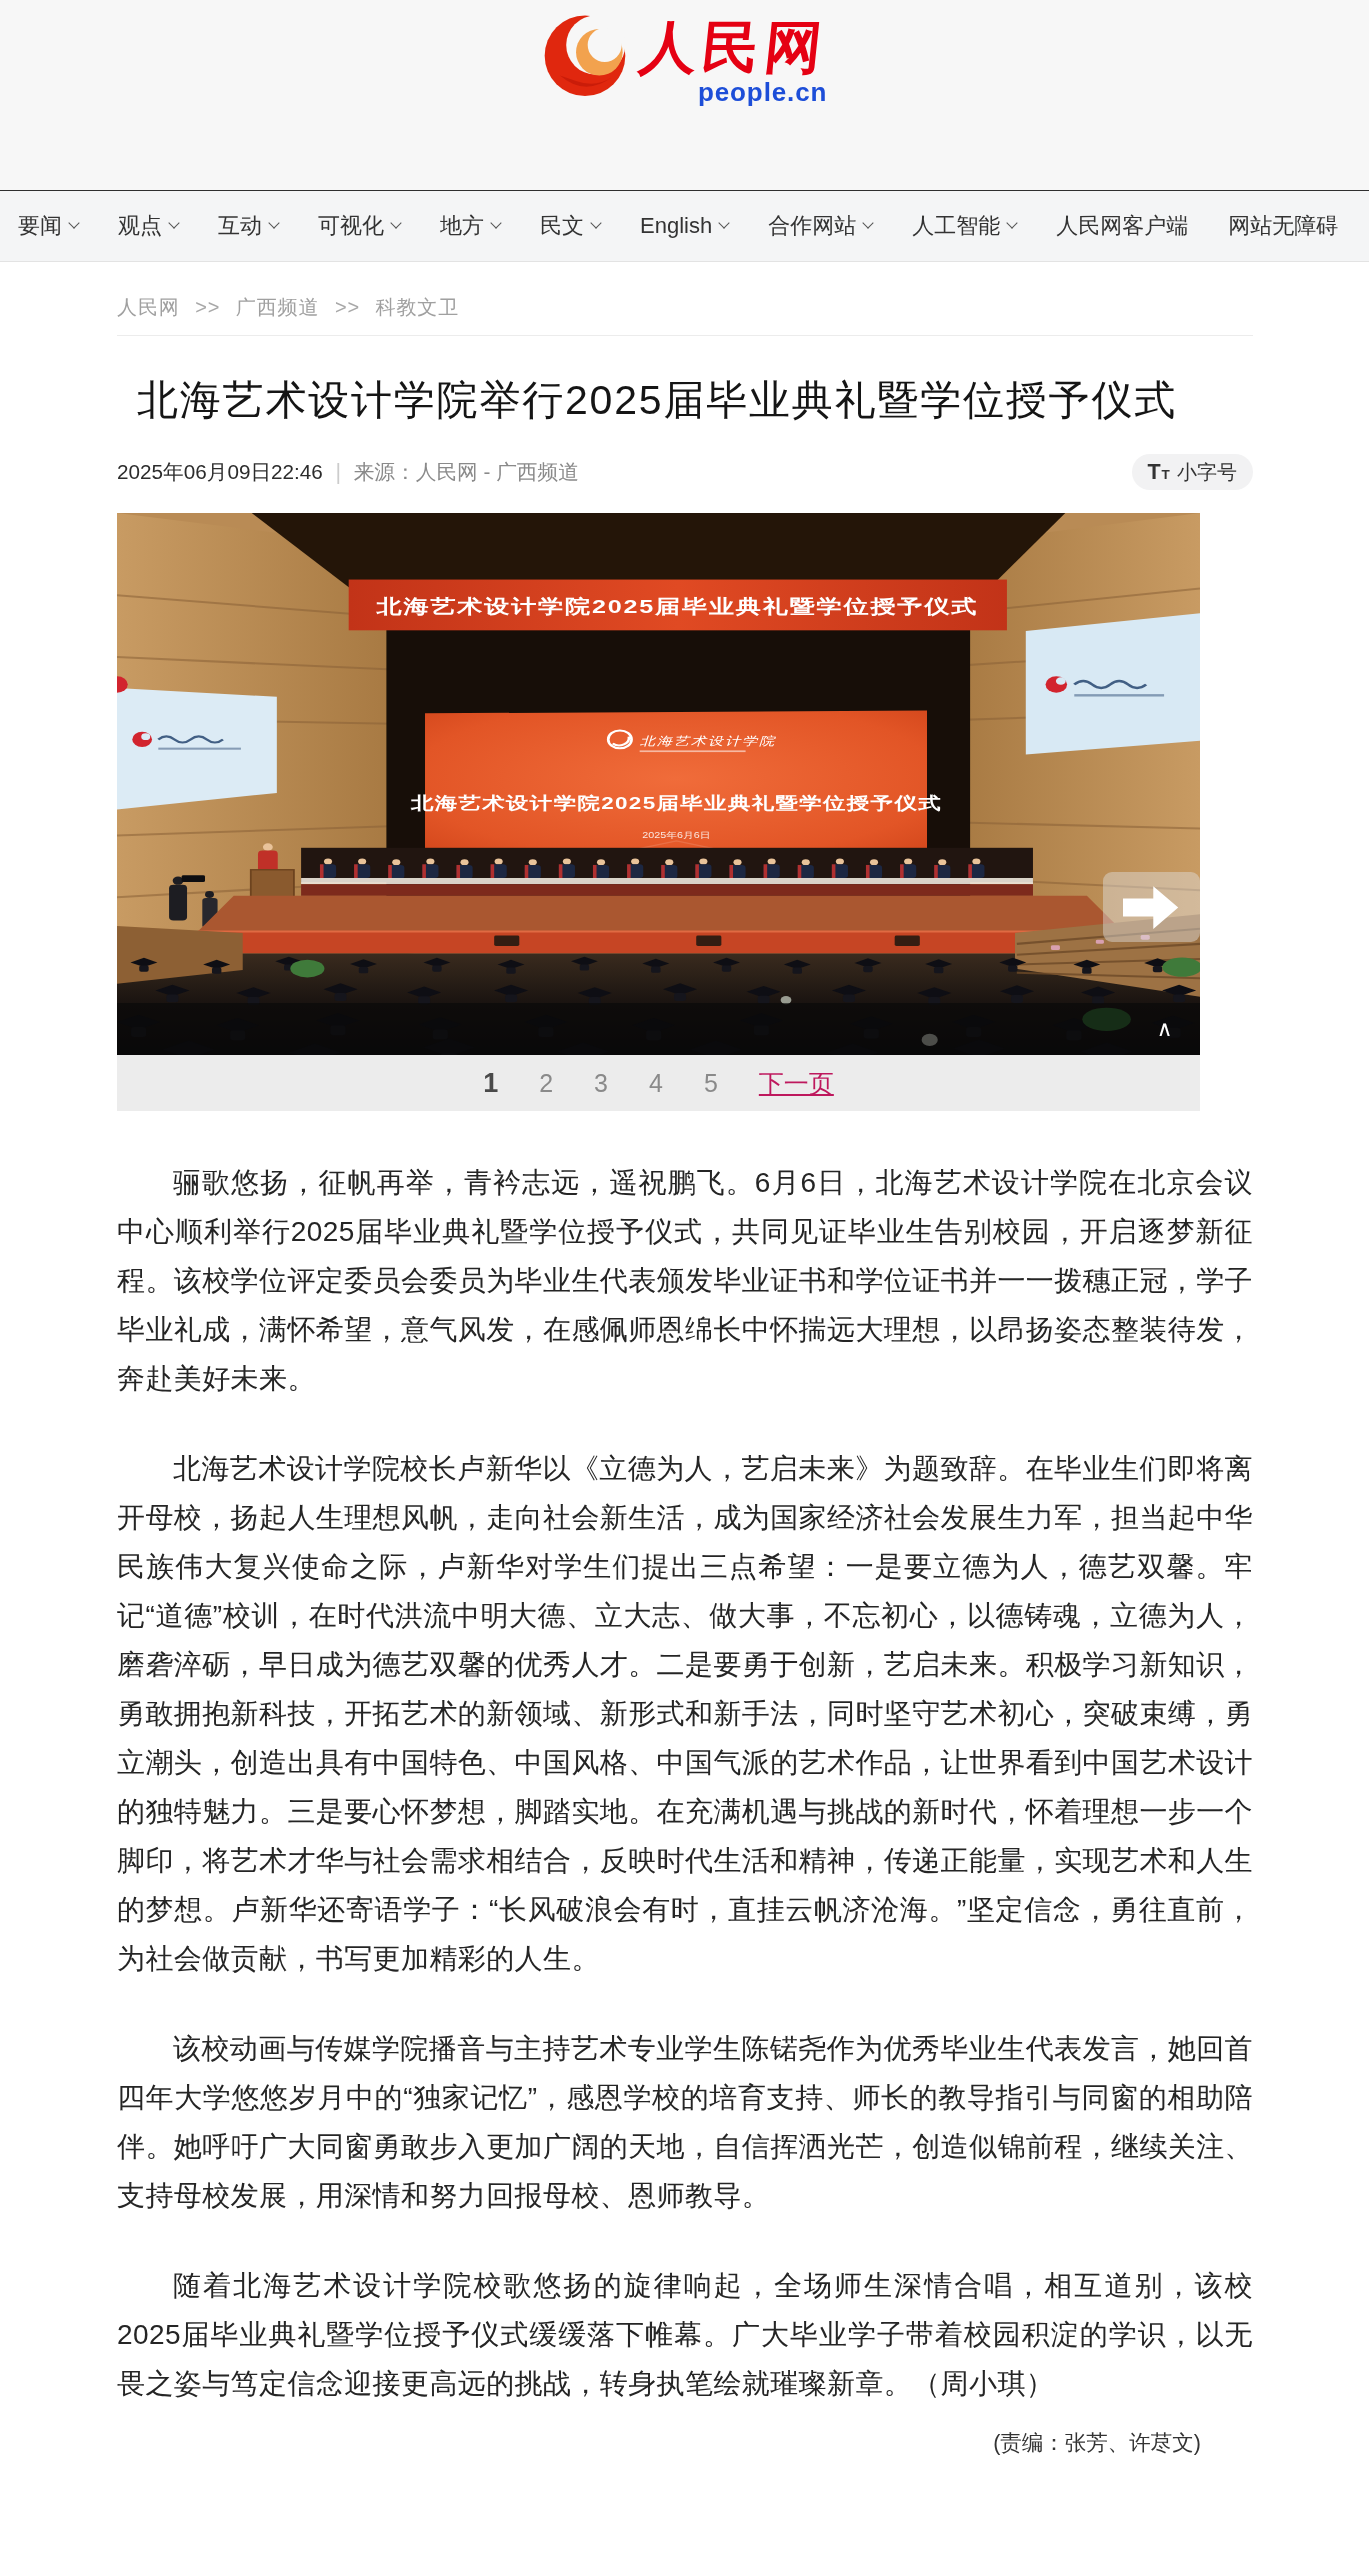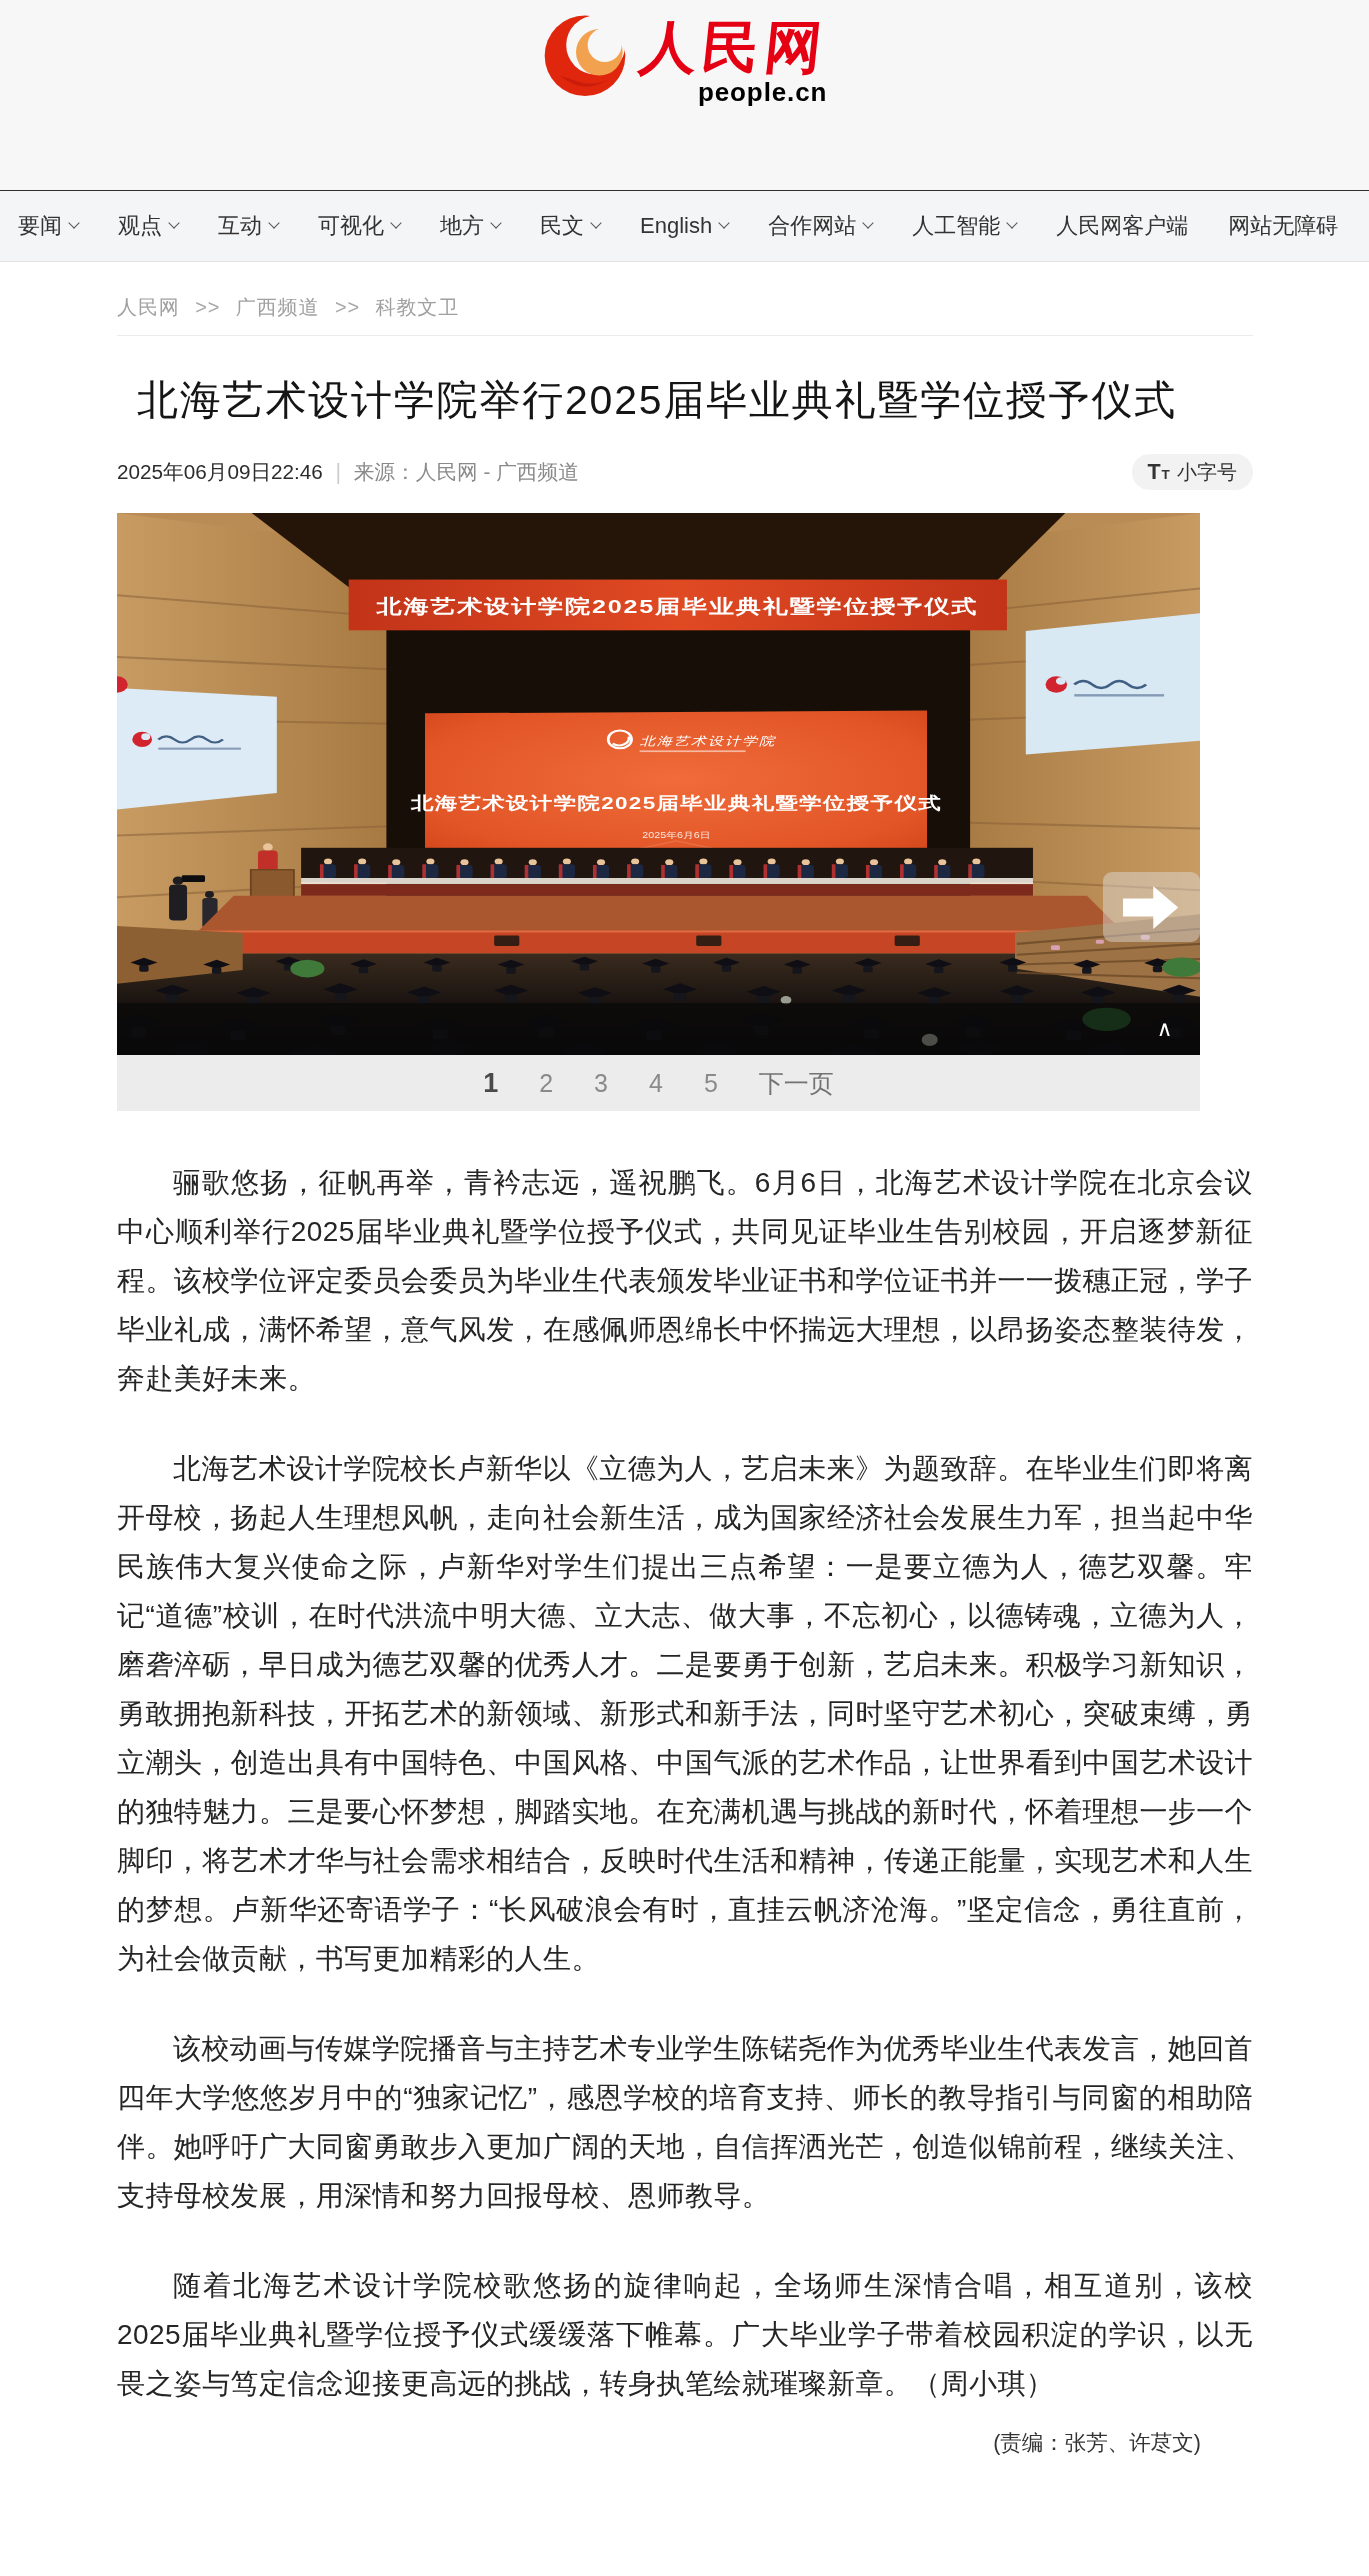--- a/index.html
+++ b/index.html
@@ -14,21 +14,21 @@
     height:190px; background:#f7f7f7;
     display:flex; align-items:flex-start; justify-content:center;
   }
   .logo { display:flex; align-items:flex-start; margin-top:10.8px; cursor:pointer; }
   .logo-swirl { width:86px; height:86px; }
   .logo-textcol { margin-left:12.6px; display:flex; flex-direction:column; align-items:flex-end; }
   .logo-cn {
     font-size:57px; font-weight:bold; color:#e50113;
     letter-spacing:5.4px; transform:skewX(-6deg); line-height:63px; margin-top:5.4px;
   }
-  .logo-en { font-size:26px; font-weight:bold; color:#000000; letter-spacing:0.9px; margin-top:-1.8px; }
+  .logo-en { font-size:26px; font-weight:bold; color:#1d4ed8; letter-spacing:0.9px; margin-top:-1.8px; }
   
   .nav {
     height:72px; background:#f4f5f6;
     border-top:1.8px solid #2f2f2f; border-bottom:0.9px solid #e3e3e3;
     display:flex; align-items:center; padding:0 12.6px 0 18px;
     font-size:22px; color:#333;
   }
   .nav-item { display:flex; align-items:center; margin-right:40px; white-space:nowrap; cursor:pointer; }
   .nav-item:last-of-type { margin-right:0; }
   .chev {
@@ -71,21 +71,21 @@
     display:flex; align-items:center; justify-content:center; cursor:pointer;
   }
   
   .pager {
     width:1083px; height:56px; background:#ececec;
     display:flex; align-items:center; justify-content:center; gap:41px;
     font-size:25px; color:#8a8a8a;
   }
   .pager .pg { cursor:pointer; }
   .pager .pg.current { color:#4a4a4a; font-weight:bold; font-size:27px; cursor:default; }
-  .pager .next { color:#737373; cursor:pointer; }
+  .pager .next { color:#be185d; cursor:pointer;text-decoration:underline; }
   
   .body-text p {
     font-size:28px; line-height:49px; color:#252525; text-indent:2em;
     letter-spacing:0.4px; margin-top:41px; text-align:justify;
   }
   .body-text p:first-of-type { margin-top:47px; }
   .editor { margin-top:20px; text-align:right; font-size:21.5px; color:#333; padding-right:52px; }
 </style>
 </head>
 <body>

